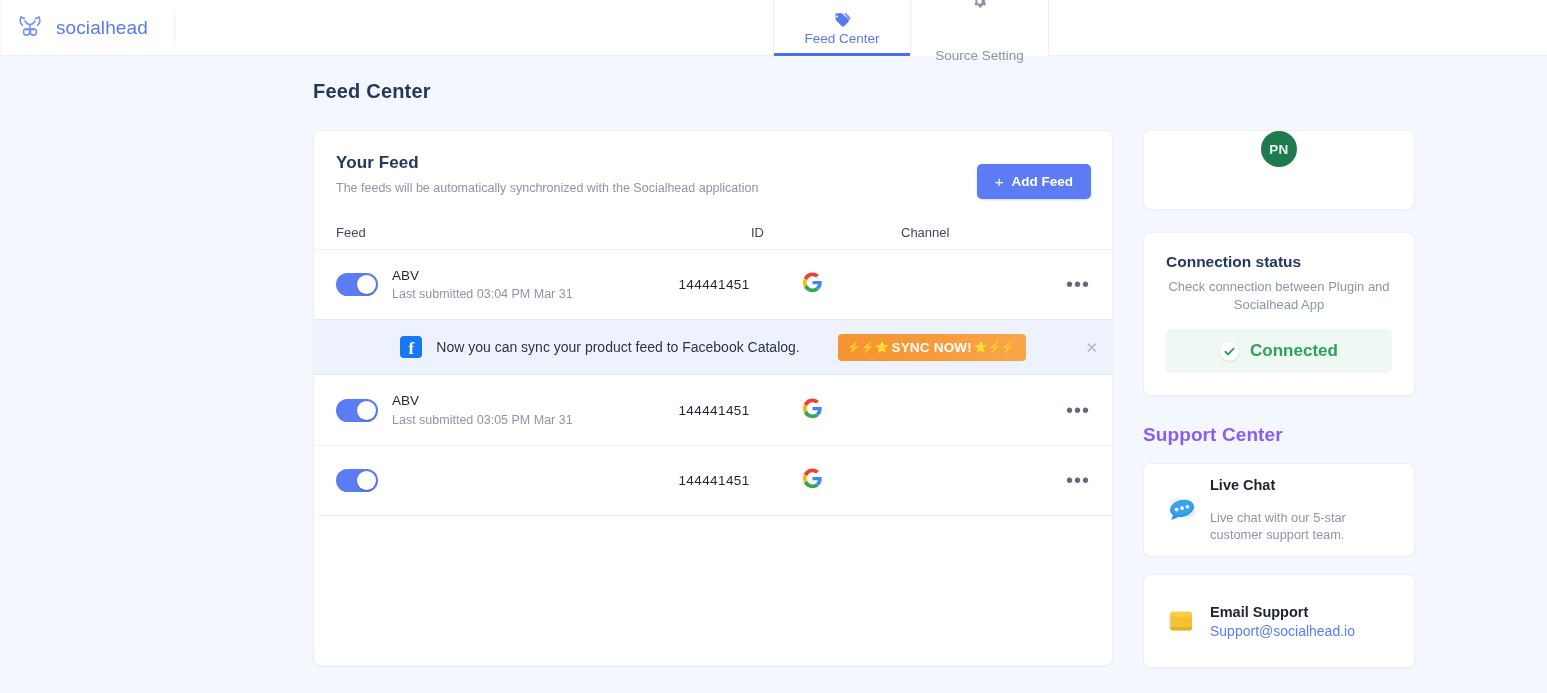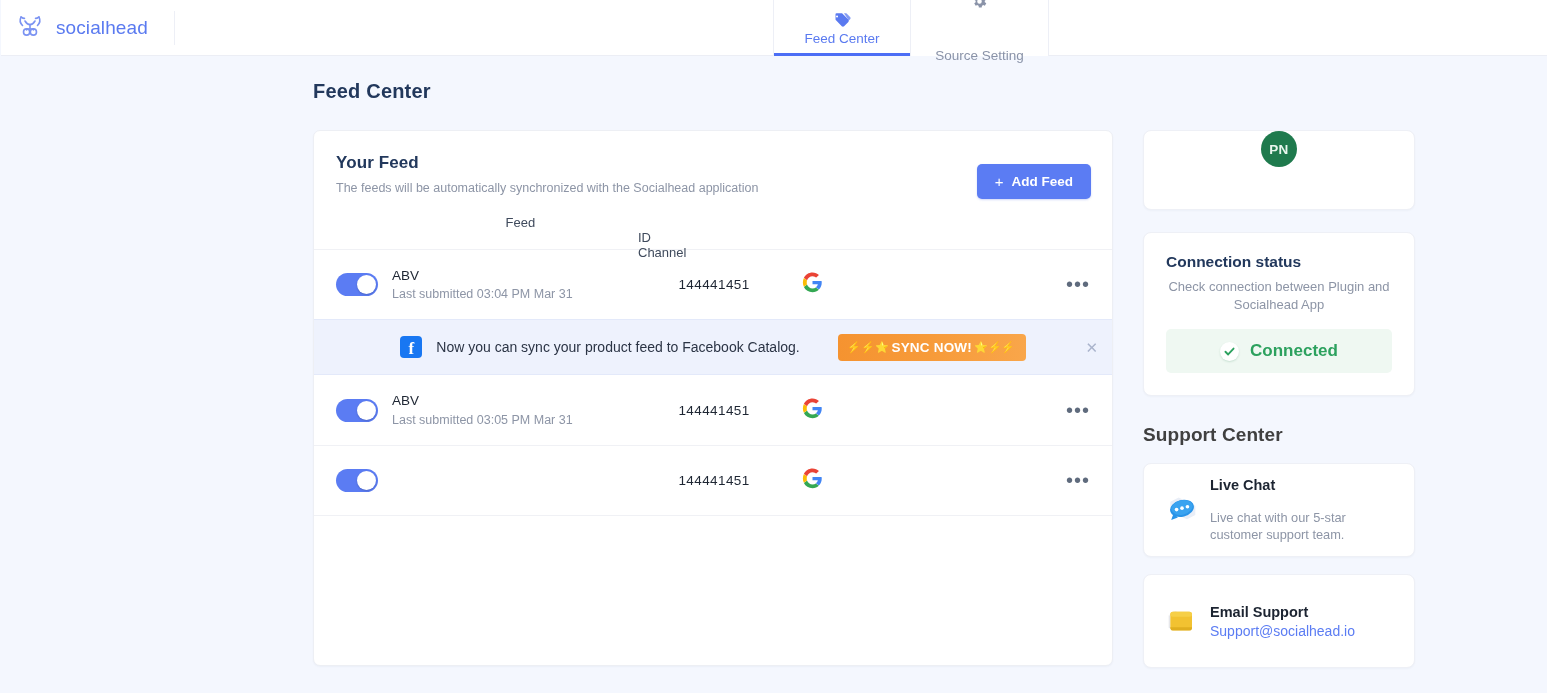--- a/index.html
+++ b/index.html
@@ -125,21 +125,20 @@
   }
   .add-feed-btn .plus { font-size: 15px; font-weight: normal; }
 
   .table-head {
     display: flex;
     align-items: center;
     padding: 0 22px;
     height: 34px;
     font-size: 13px;
     color: #3f4a5c;
-    flex-direction: column;
   }
   .col-feed { width: 415px; }
   .col-id   { width: 150px; }
   .col-chan { width: 150px; }
   .col-act  { flex: 1; }
 
   .feed-row {
     display: flex;
     align-items: center;
     padding: 0 22px;
@@ -303,21 +302,21 @@
     align-items: center;
     justify-content: center;
     box-shadow: 0 1px 2px rgba(30,120,70,.18);
   }
   .conn-text { font-size: 17px; color: #2ca15e; font-weight: bold; }
 
   .support-title {
     margin-top: 28px;
     font-size: 19px;
     font-weight: bold;
-    color: #404040;
+    color: #8b5cf6;
     letter-spacing: .1px;
   }
 
   .support-card {
     margin-top: 17px;
     min-height: 94px;
     display: flex;
     align-items: center;
     padding: 0 18px;
     gap: 8px;

